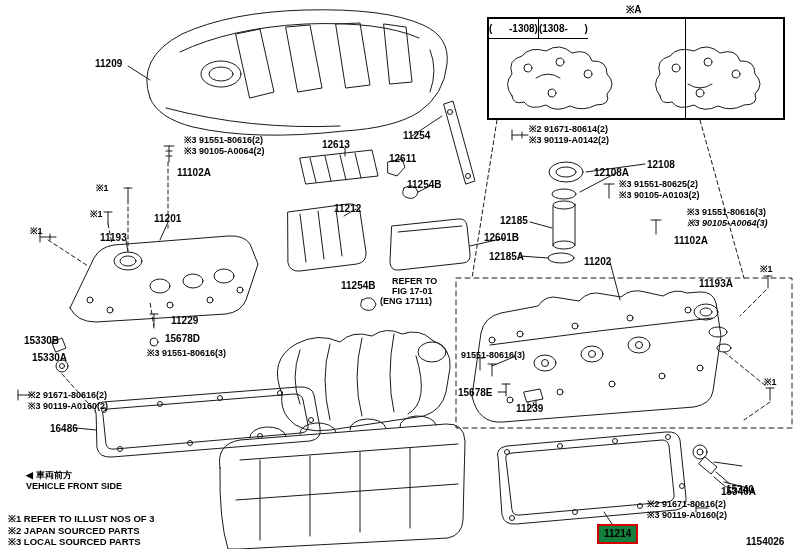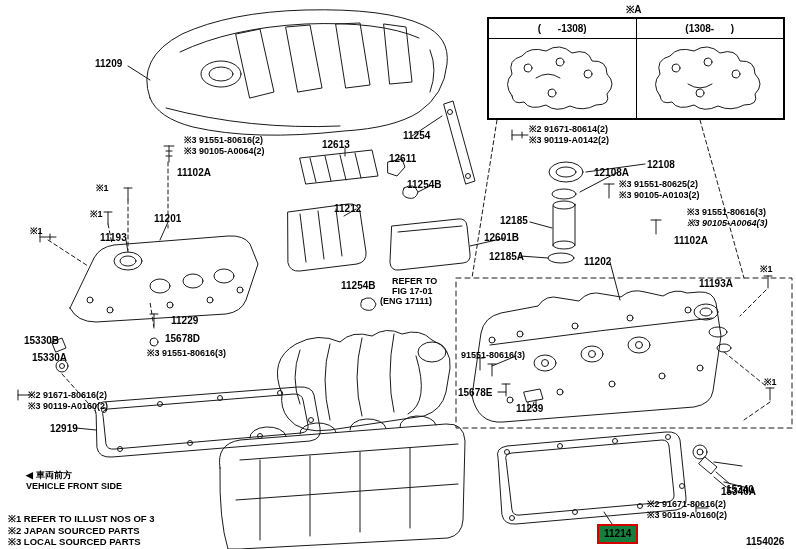--- a/index.html
+++ b/index.html
@@ -11,21 +11,21 @@
   svg.art { position: absolute; left: 0; top: 0; }
   .labels-layer { position: absolute; inset: 0; }
   .part-label {
     position: absolute; font: bold 10px/1.1 "Liberation Sans", sans-serif;
     color: #000; white-space: nowrap;
   }
   .part-label.small { font-size: 9px; }
   .part-label.highlight { border: 2px solid #d40000; padding: 2px 5px 3px; background:#15803d; }
   .inset {
     position: absolute; left: 487px; top: 17px; width: 298px; height: 103px;
-    border: 2px solid #000; display: flex; flex-direction: column;
+    border: 2px solid #000; display: flex; flex-direction: row;
   }
   .inset-header { display: flex; height: 20px; border-bottom: 1px solid #000; }
   .inset-header .cell {
     flex: 1; display: flex; align-items: center; justify-content: center;
     font: bold 10px "Liberation Sans", sans-serif; white-space: pre;
   }
   .inset-header .cell + .cell { border-left: 1px solid #000; }
   .inset-body { flex: 1; display: flex; }
   .inset-body .half { flex: 1; }
   .inset-body .half + .half { border-left: 1px solid #000; }
@@ -313,21 +313,21 @@
       <div class="part-label" style="left: 154px; top: 213px;">11201</div>
       <div class="part-label" style="left: 100px; top: 232px;">11193</div>
       <div class="part-label small" style="left: 30px; top: 227px;">※1</div>
       <div class="part-label" style="left: 24px; top: 335px;">15330B</div>
       <div class="part-label" style="left: 32px; top: 352px;">15330A</div>
       <div class="part-label" style="left: 171px; top: 315px;">11229</div>
       <div class="part-label" style="left: 165px; top: 333px; text-align: center;">15678D</div>
       <div class="part-label small" style="left: 147px; top: 349px;">※3 91551-80616(3)</div>
       <div class="part-label small" style="left: 28px; top: 391px;">※2 91671-80616(2)</div>
       <div class="part-label small" style="left: 28px; top: 402px;">※3 90119-A0160(2)</div>
-      <div class="part-label" style="left: 50px; top: 423px;">12919</div>
+      <div class="part-label" style="left: 50px; top: 423px;">16486</div>
       <div class="part-label" style="left: 322px; top: 139px;">12613</div>
       <div class="part-label" style="left: 403px; top: 130px;">11254</div>
       <div class="part-label" style="left: 389px; top: 153px;">12611</div>
       <div class="part-label" style="left: 407px; top: 179px;">11254B</div>
       <div class="part-label" style="left: 334px; top: 203px;">11212</div>
       <div class="part-label" style="left: 500px; top: 215px;">12185</div>
       <div class="part-label" style="left: 484px; top: 232px;">12601B</div>
       <div class="part-label" style="left: 489px; top: 251px;">12185A</div>
       <div class="part-label" style="left: 341px; top: 280px;">11254B</div>
       <div class="part-label small" style="left: 392px; top: 277px;">REFER TO</div>

